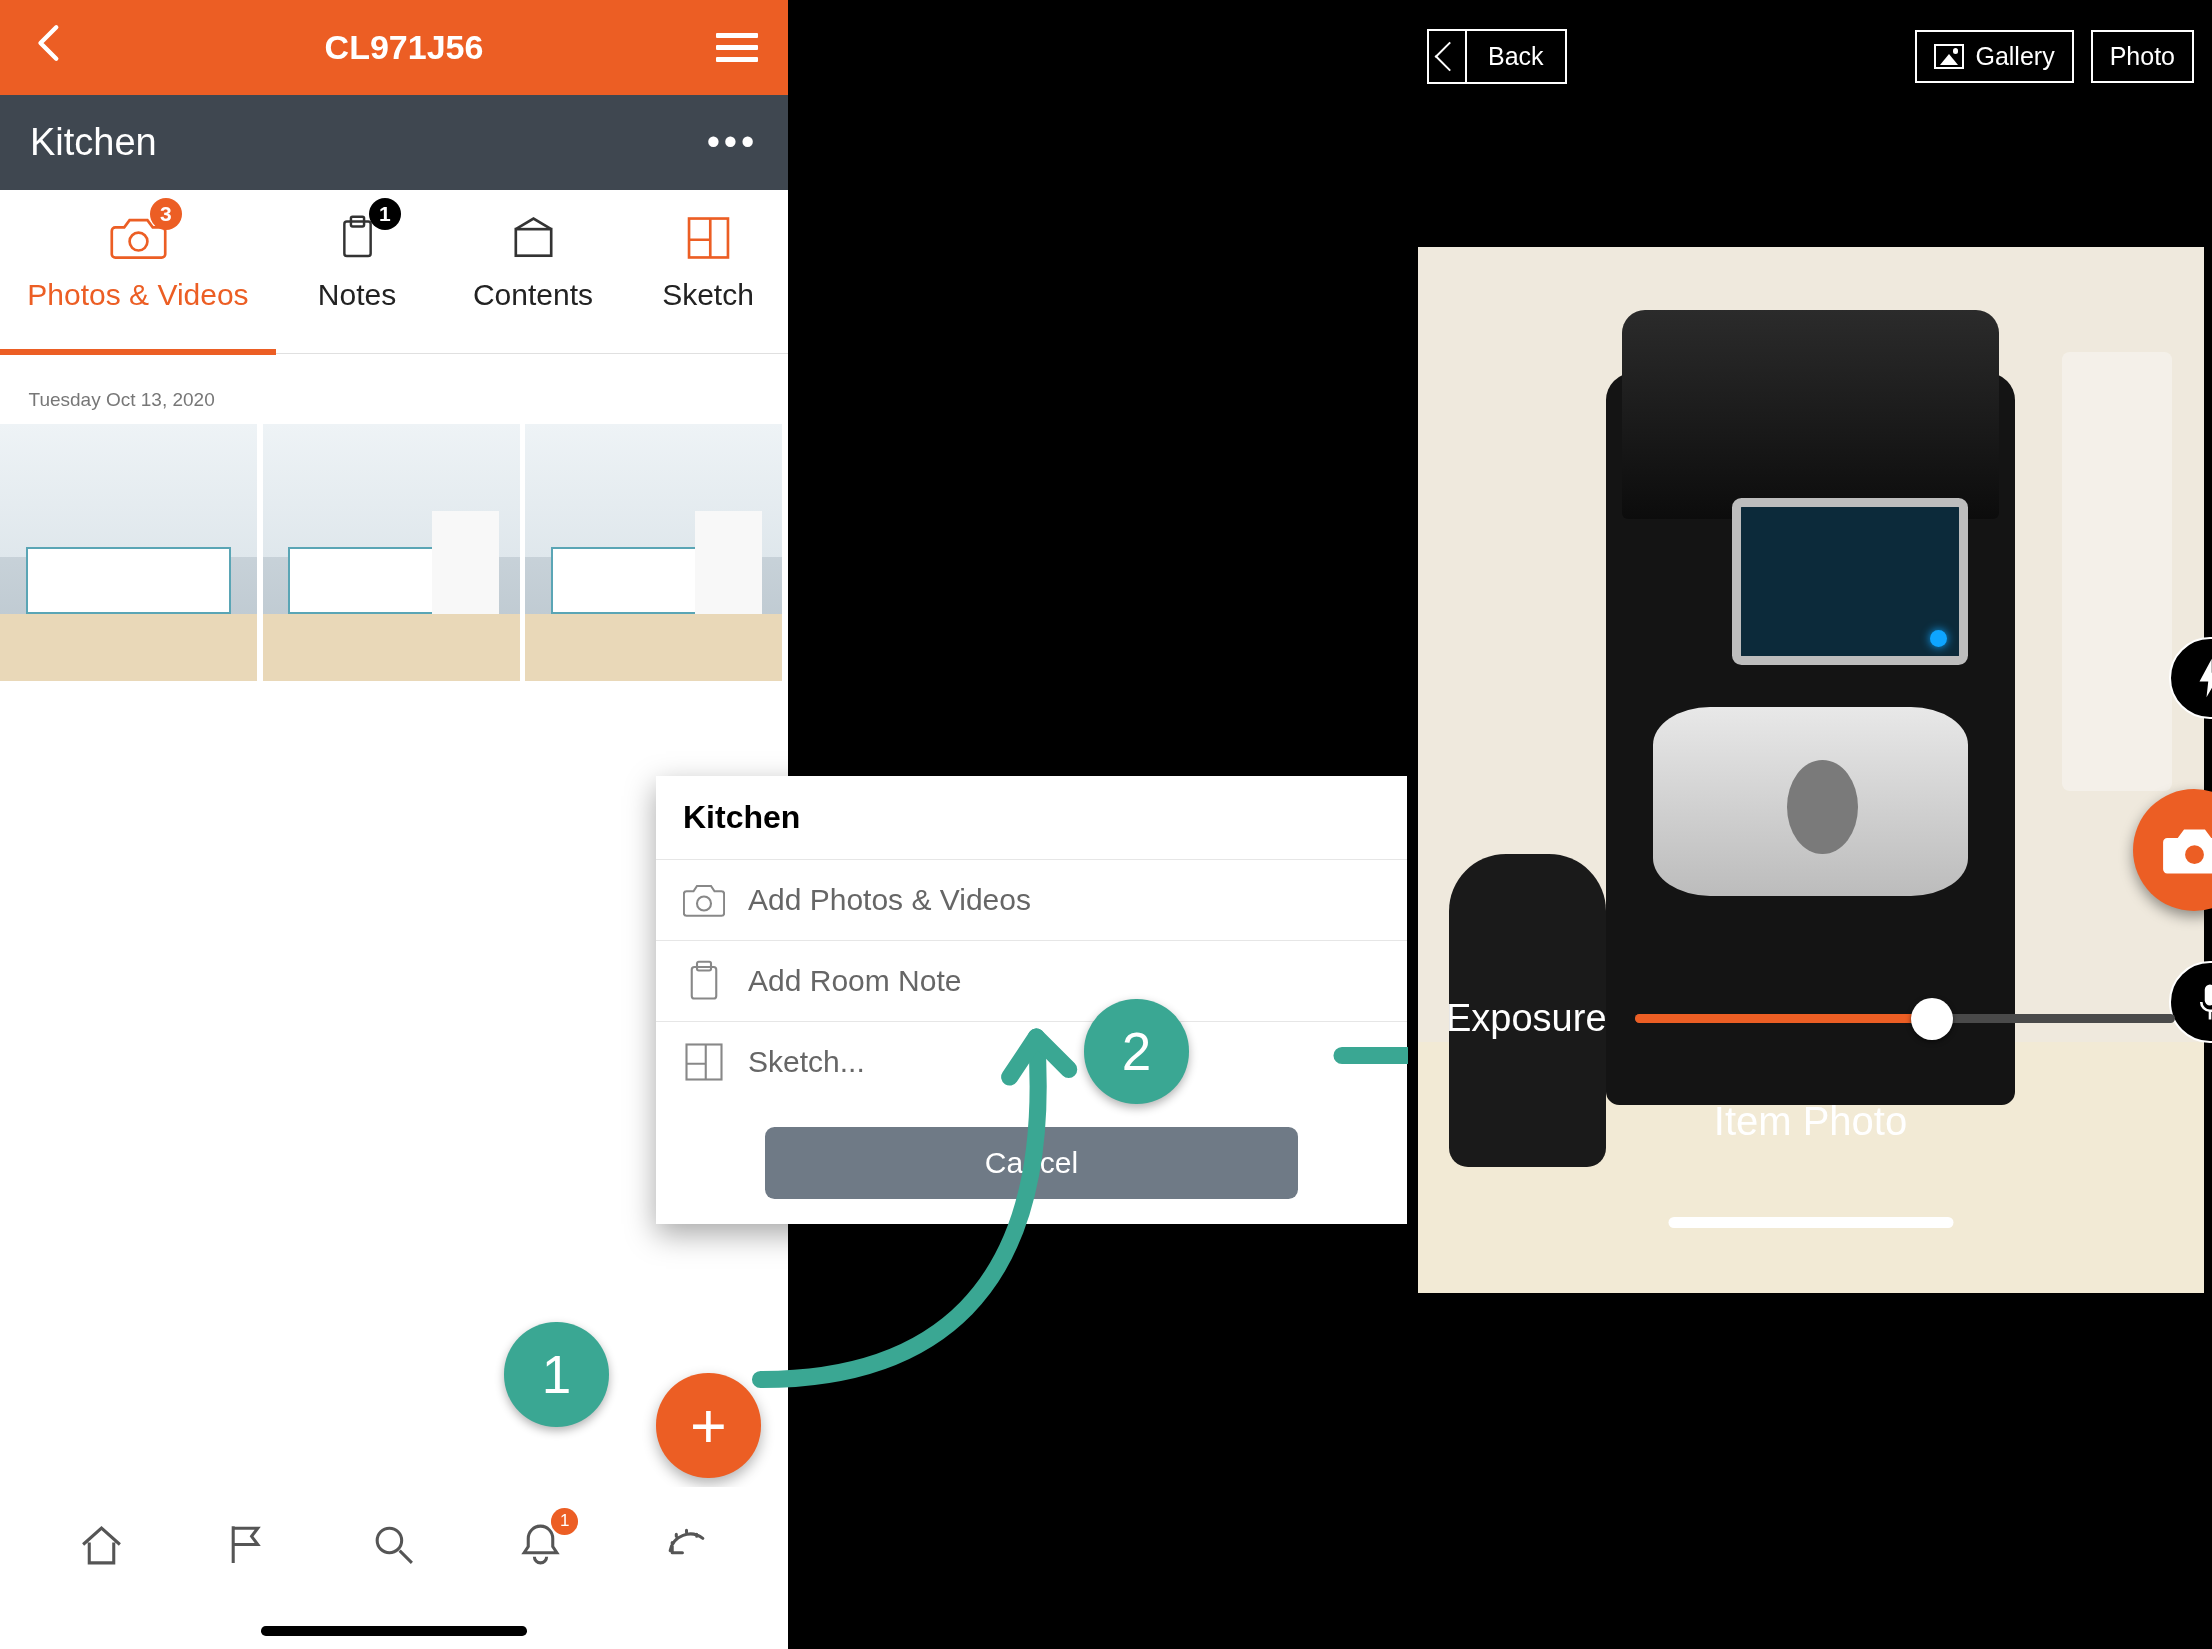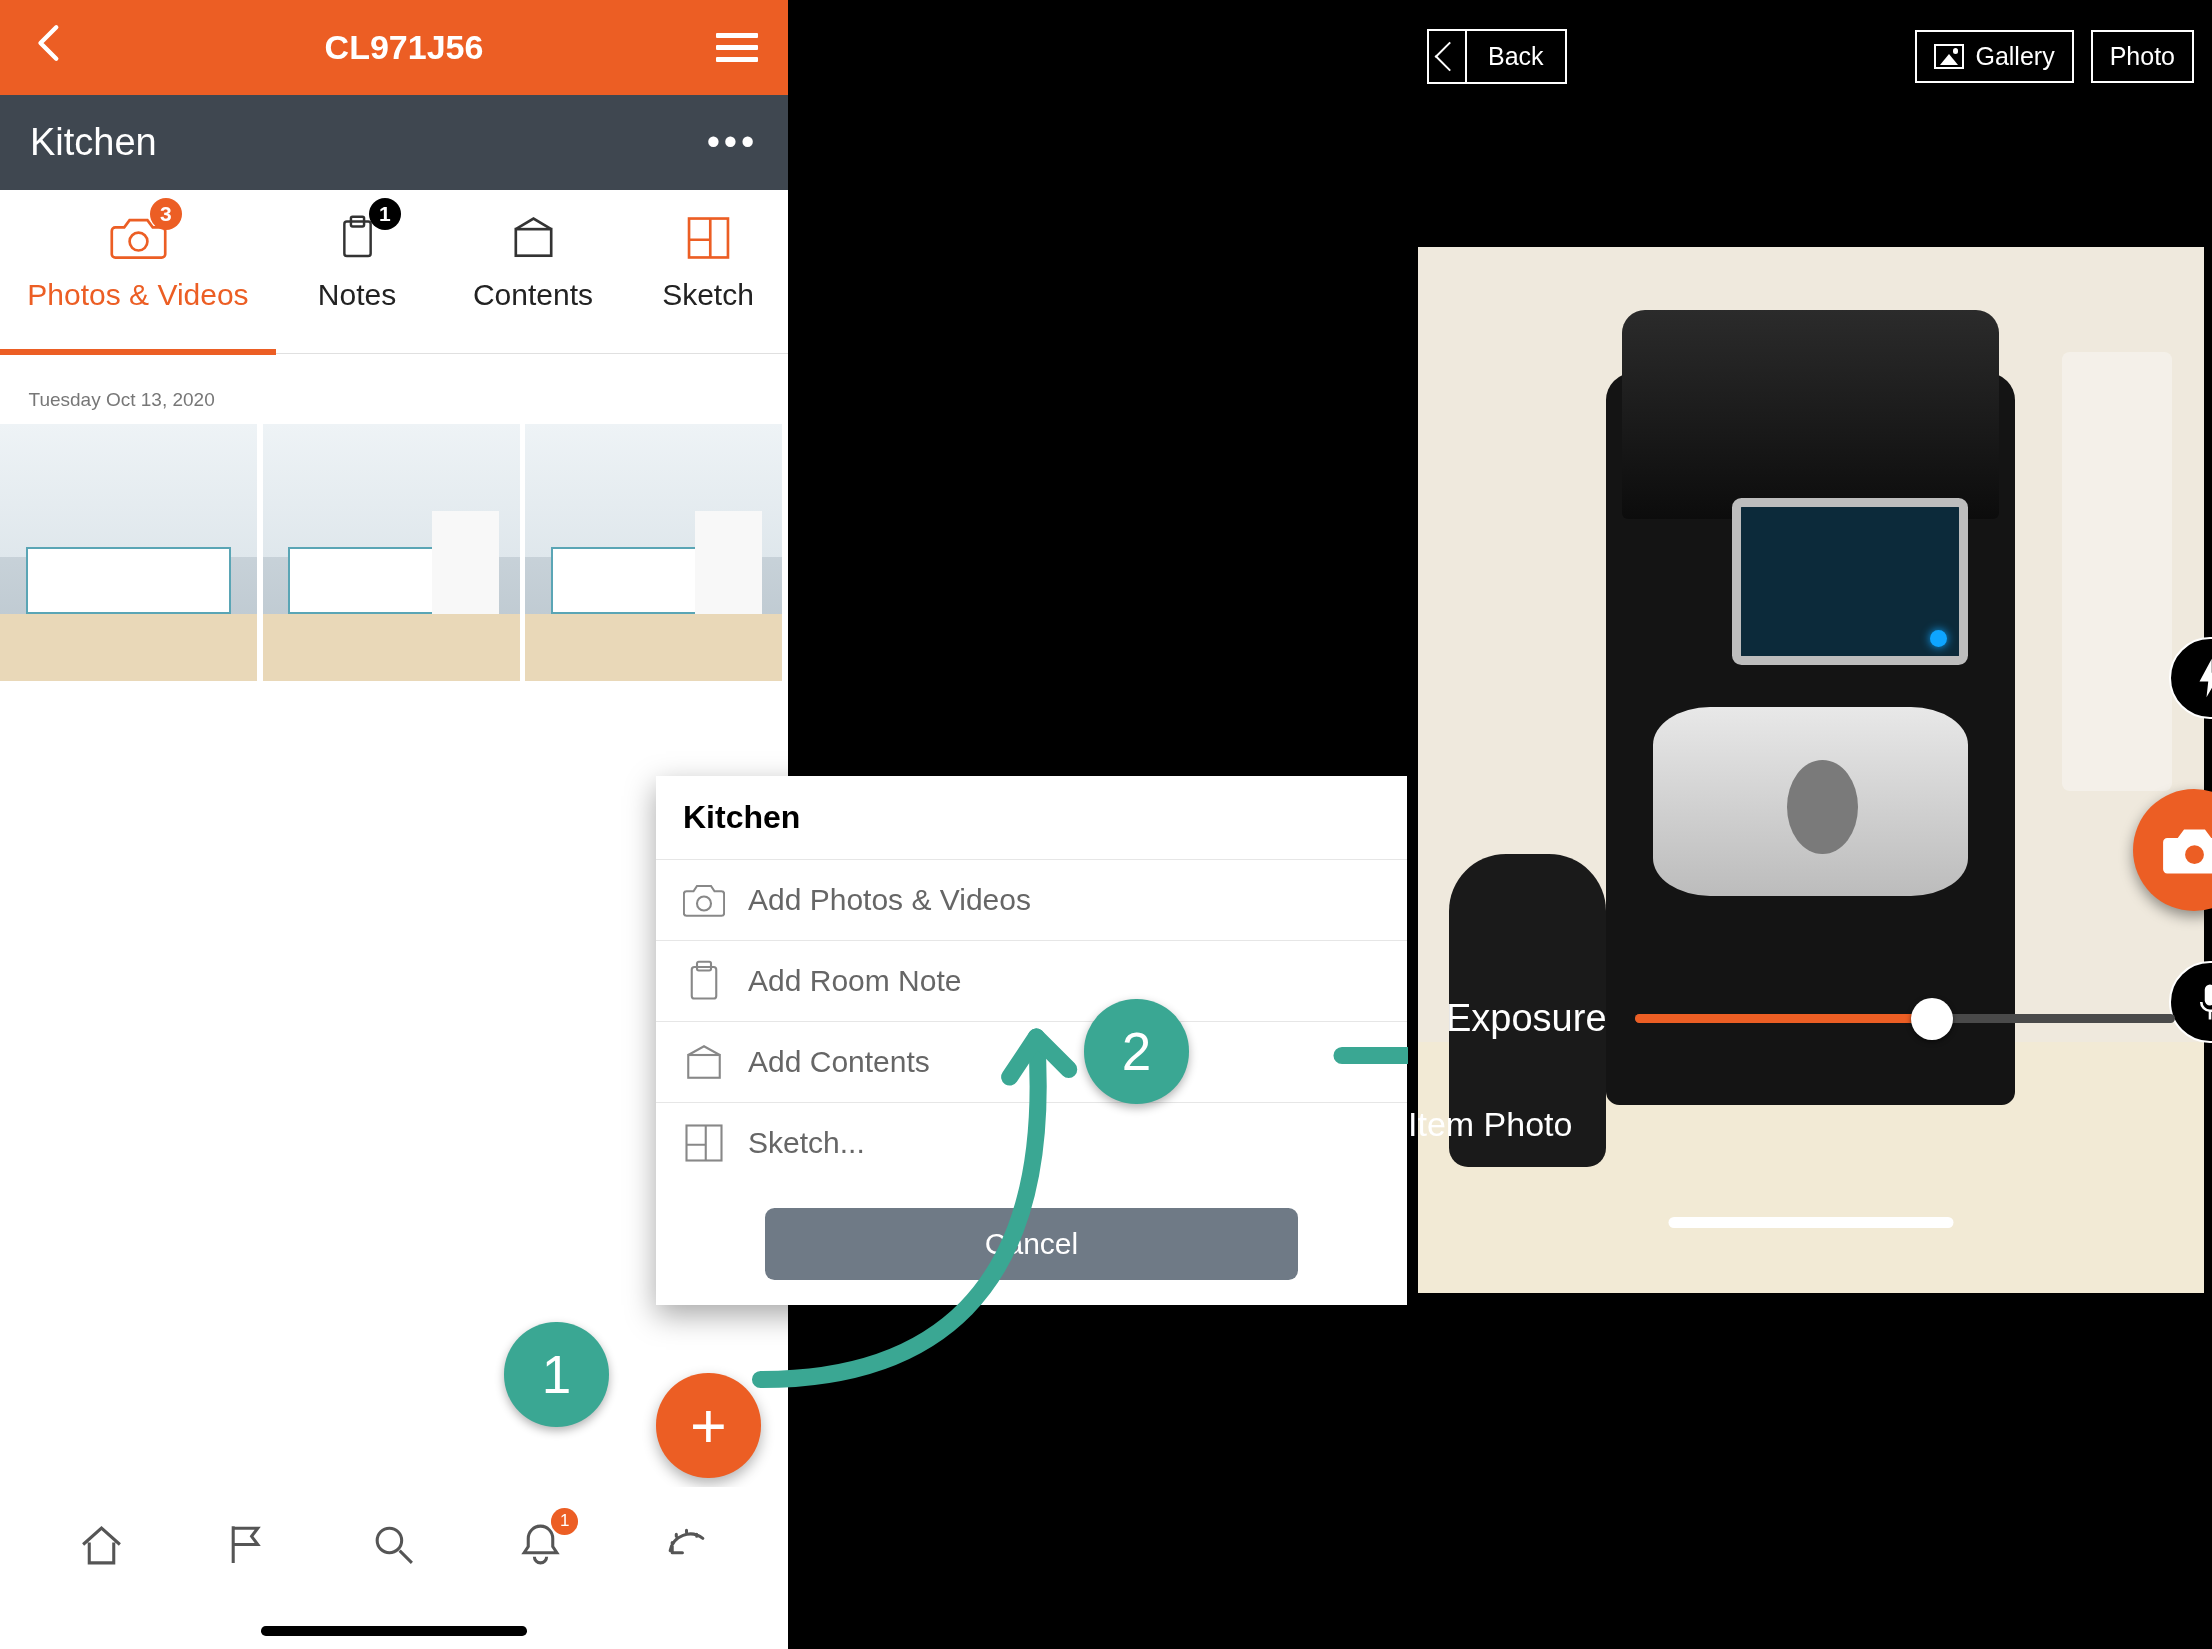--- a/index.html
+++ b/index.html
@@ -160,21 +160,21 @@
     box-shadow:0 5.7px 13.3px rgba(0,0,0,.4);
   }
   .shutter svg { width:67px; height:55px; fill:#fff; }
 
   .exposure-row { position:absolute; left:38px; right:38px; bottom:209px; display:flex; align-items:center; gap:28.5px; }
   .exposure-row .lbl { color:#fff; font-size:38px; }
   .slider { flex:1; height:9.5px; background:#4a4a4a; border-radius:4.8px; position:relative; }
   .slider .fill { position:absolute; left:0; top:0; bottom:0; width:55%; background:#ec5e24; border-radius:4.8px; }
   .slider .knob { position:absolute; left:55%; top:50%; width:42px; height:42px; margin:-21px 0 0 -21px; border-radius:21px; background:#fff; box-shadow:0 1.9px 5.7px rgba(0,0,0,.5); }
 
-  .cam-mode { position:absolute; left:0; right:0; bottom:105px; text-align:left; color:#fff; font-size:34px; font-weight:400; }
+  .cam-mode { position:absolute; left:0; right:0; bottom:105px; text-align:center; color:#fff; font-size:40px; font-weight:400; }
   .cam-homebar { position:absolute; left:50%; bottom:21px; transform:translateX(-50%); width:285px; height:11.4px; border-radius:5.7px; background:#fff; }
 </style>
 </head>
 <body>
 
 <div class="phone-left">
   <div class="top-orange">
     <div class="back-arrow">
       <svg viewBox="0 0 48 48" width="42" height="42">
           <path d="M30 6 L12 24 L30 42" stroke="#fff" stroke-width="5" fill="none" stroke-linecap="round" stroke-linejoin="round"></path>
@@ -294,27 +294,20 @@
         <circle cx="24" cy="24" r="8"></circle>
       </svg>
     <span>Add Photos &amp; Videos</span>
   </div>
   <div class="row">
     <svg viewBox="0 0 40 48">
         <rect x="6" y="8" width="28" height="36" rx="3"></rect>
         <rect x="12" y="2" width="16" height="10" rx="2"></rect>
       </svg>
     <span>Add Room Note</span>
-  </div>
-  <div class="row">
-    <svg viewBox="0 0 48 48">
-        <rect x="6" y="16" width="36" height="26"></rect>
-        <path d="M6 16 L24 6 L42 16"></path>
-      </svg>
-    <span>Add Contents</span>
   </div>
   <div class="row">
     <svg viewBox="0 0 48 48">
         <rect x="4" y="4" width="40" height="40"></rect>
         <path d="M4 26h22V4 M26 26v18"></path>
       </svg>
     <span>Sketch...</span>
   </div>
   <div class="cancel-wrap">
     <div class="cancel">Cancel</div>

